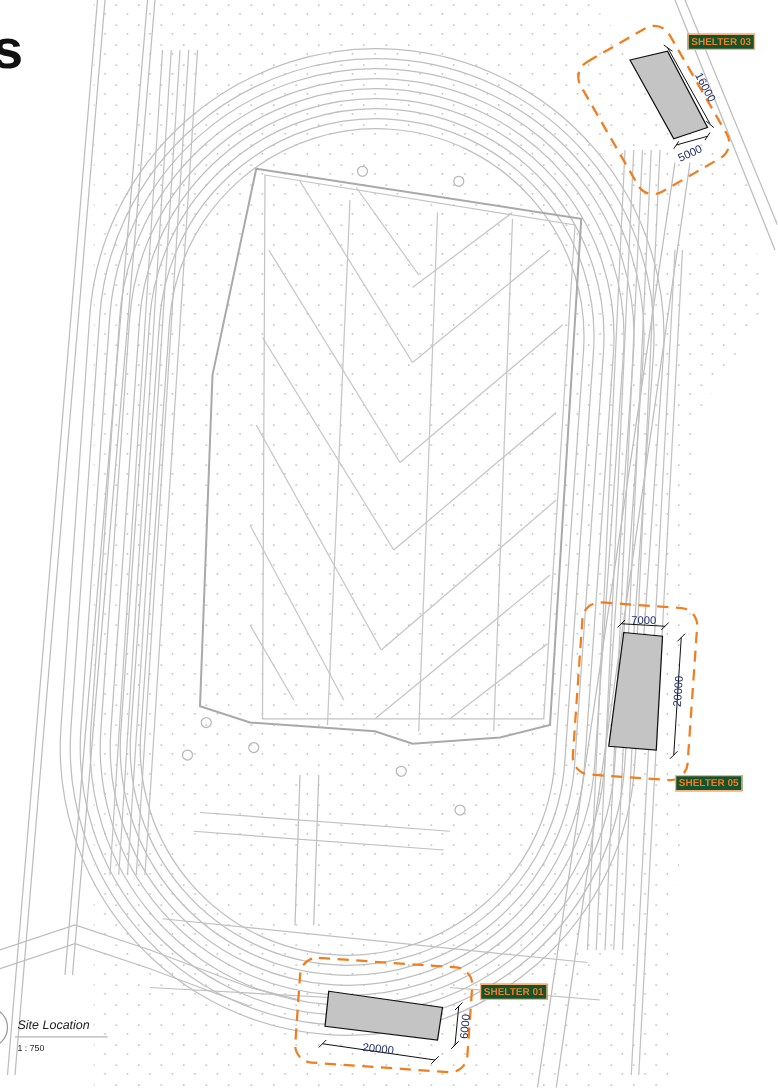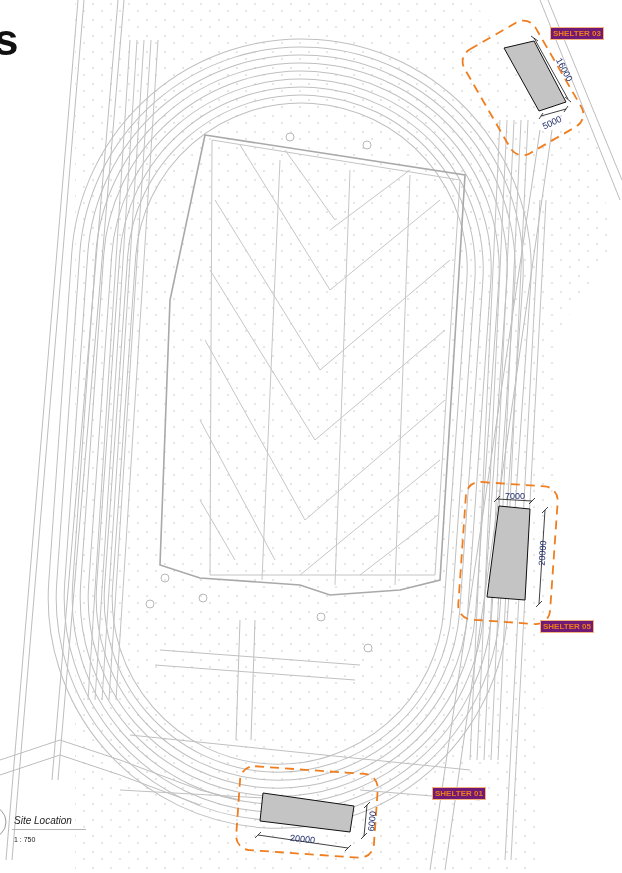--- a/index.html
+++ b/index.html
@@ -1,19 +1,19 @@
 <!DOCTYPE html>
 <html><head>
 <meta charset="utf-8">
 <style>
   html, body { margin: 0; padding: 0; background: #ffffff; }
   body { width: 622px; height: 873px; overflow: hidden; position: relative; font-family: "Liberation Sans", sans-serif; }
   #canvas { position: absolute; left: 0; top: 0; width: 622px; height: 873px; }
   .title-frag { position: absolute; left: -6px; top: 18px; font-family: "Liberation Sans", sans-serif; font-weight: bold; font-size: 44px; line-height: 44px; color: #111111; }
-  .shelter-label { position: absolute; font-family: "Liberation Sans", sans-serif; font-weight: bold; font-size: 8px; color: #f07d1e; border: 1px solid #f5b27a; background: #701a75; padding: 1px 2px; line-height: 9px; white-space: nowrap; }
+  .shelter-label { position: absolute; font-family: "Liberation Sans", sans-serif; font-weight: bold; font-size: 8px; color: #f07d1e; border: 1px solid #f5b27a; background: #14532d; padding: 1px 2px; line-height: 9px; white-space: nowrap; }
   .site-title { position: absolute; left: 14px; top: 815px; font-size: 10px; color: #222; font-style: italic; }
   .site-rule { position: absolute; left: 12px; top: 829px; width: 74px; height: 1px; background: #b5b5b5; }
   .site-scale { position: absolute; left: 14px; top: 836px; font-size: 7px; color: #222; }
   .dim-text { font-family: "Liberation Sans", sans-serif; font-size: 9px; fill: #1f2e6b; }
 </style>
 </head>
 <body>
 
 <svg id="canvas" viewBox="0 0 622 873" xmlns="http://www.w3.org/2000/svg">
   <defs>
@@ -156,17 +156,17 @@
     <text class="dim-text" x="360" y="826" transform="rotate(-84 370 821)">6000</text>
   </g>
 
   <circle cx="-10" cy="822" r="16" fill="none" stroke="#9a9a9a" stroke-width="1"></circle>
 </svg>
 
 <div class="title-frag">s</div>
 
 <div class="shelter-label" style="left:550px; top:27px;">SHELTER 03</div>
 <div class="shelter-label" style="left:540px; top:620px;">SHELTER 05</div>
-<div class="shelter-label" style="left:384px; top:787px;margin-left:48px;">SHELTER 01</div>
+<div class="shelter-label" style="left:384px; top:787px;">SHELTER 01</div>
 
 <div class="site-title">Site Location</div>
 <div class="site-rule"></div>
 <div class="site-scale">1 : 750</div>
 
 </body></html>

